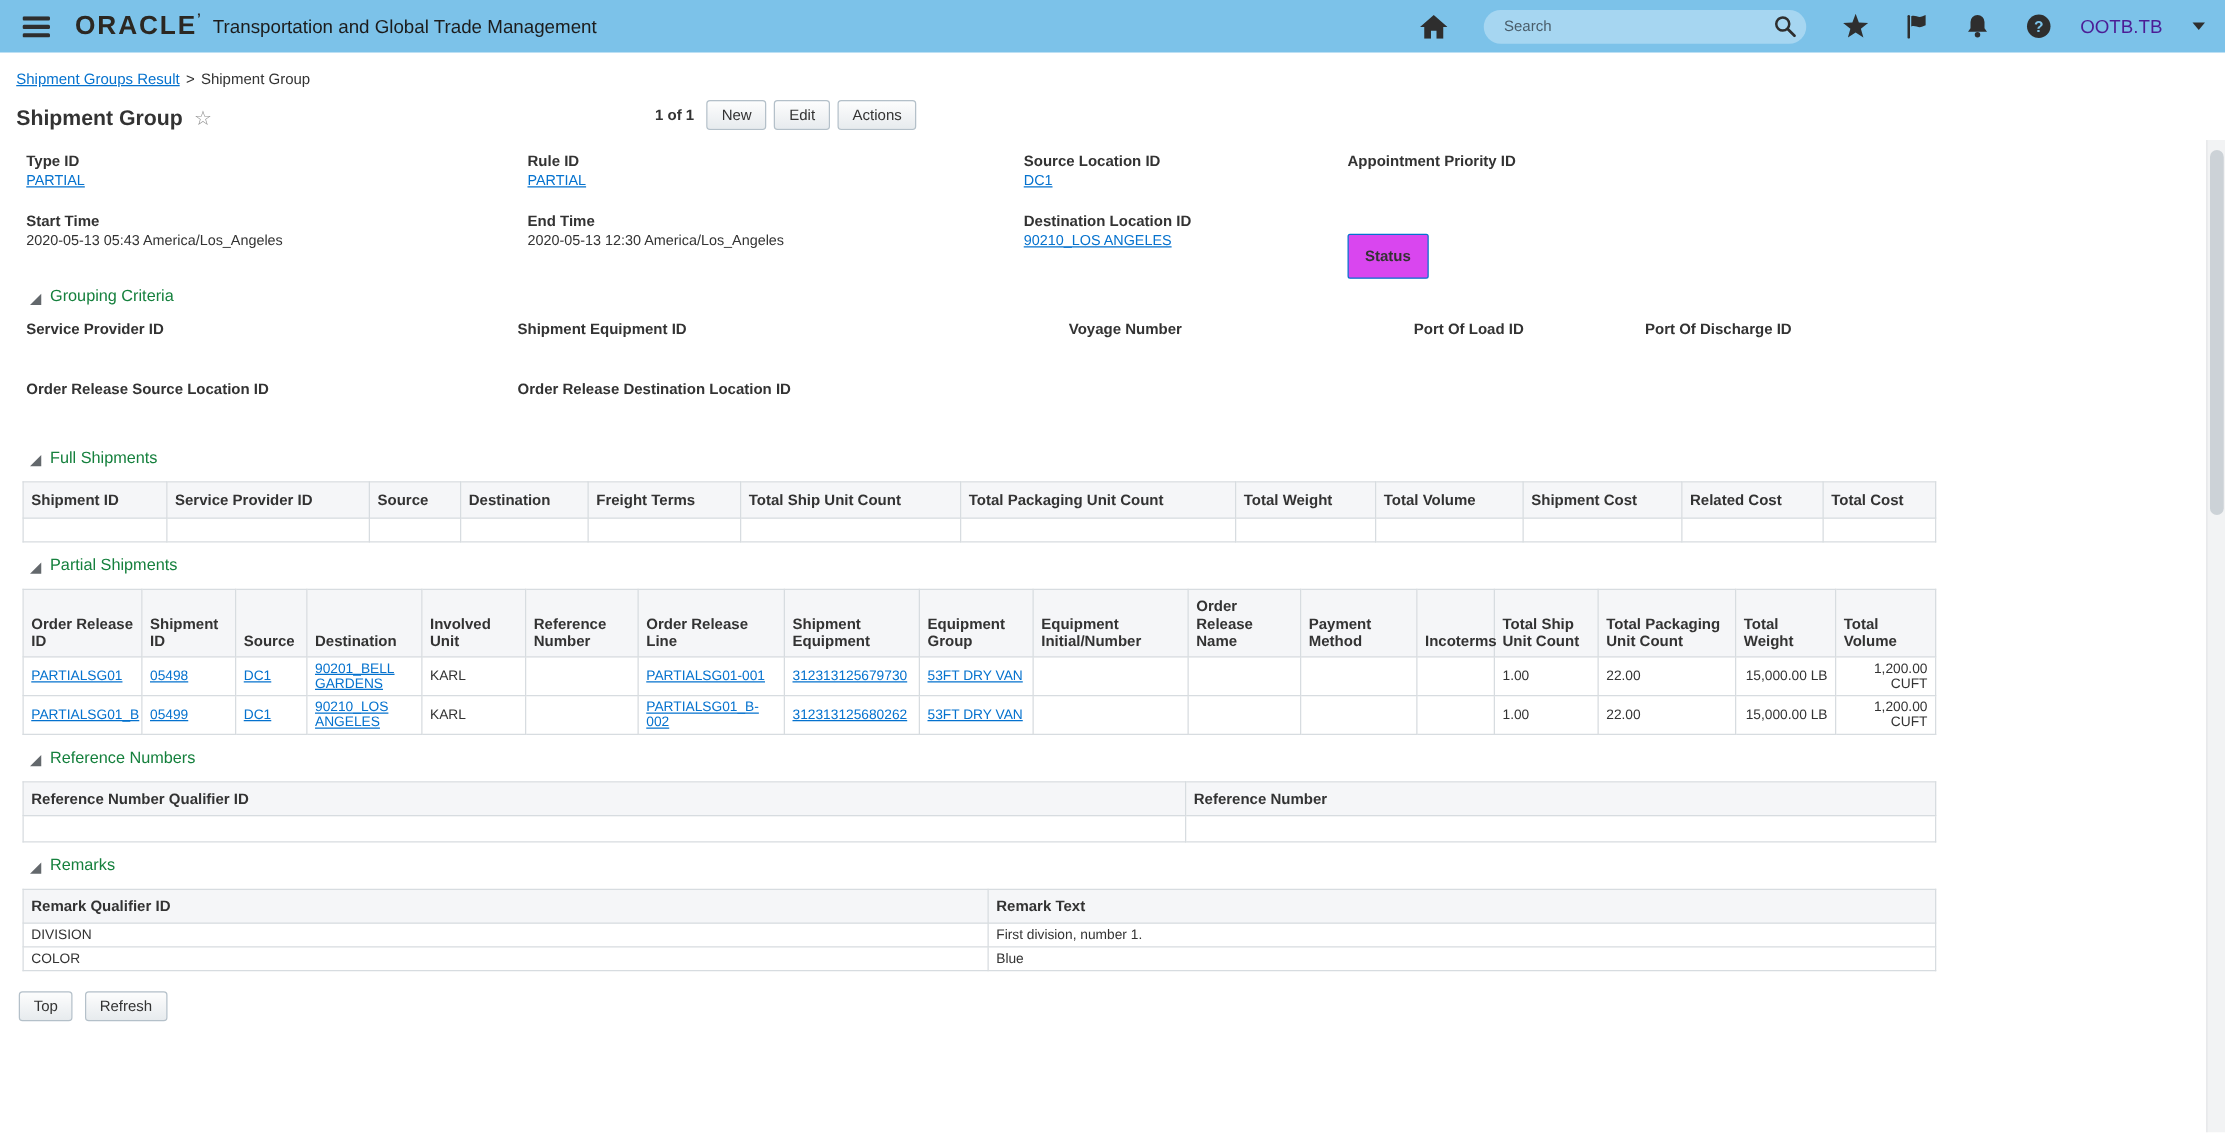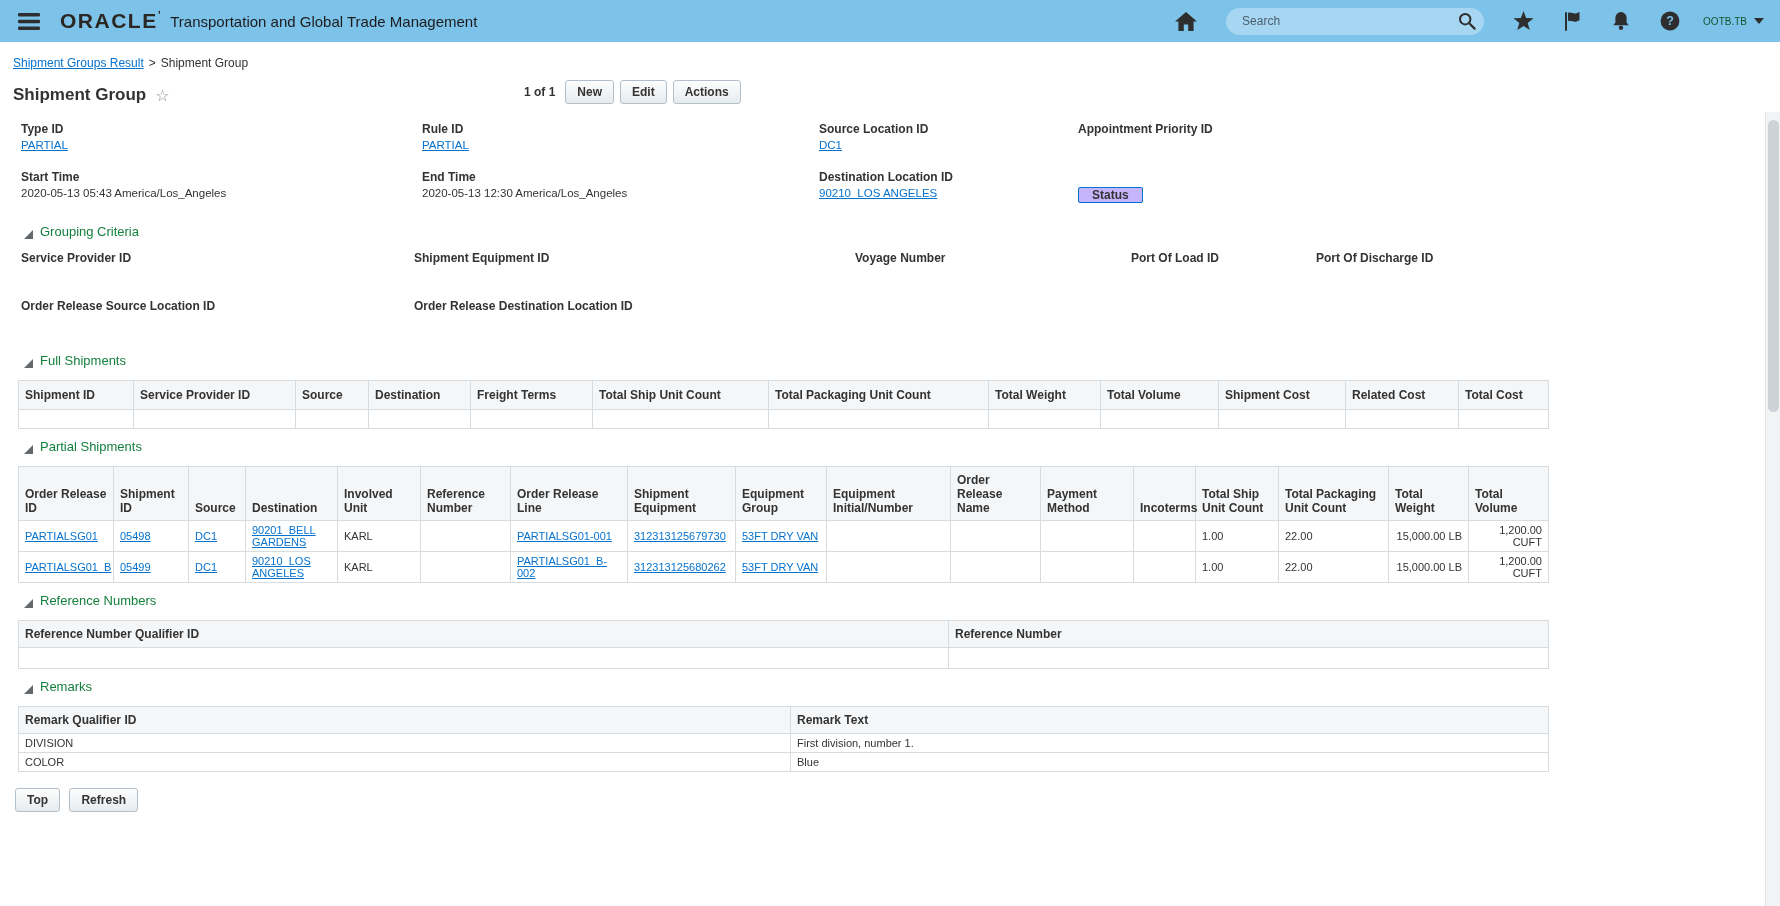--- a/index.html
+++ b/index.html
@@ -13,43 +13,43 @@
   .icon-btn{background:none;border:none;padding:4px 6px;cursor:pointer;display:flex;align-items:center;justify-content:center}
   .icon-btn svg{display:block}
   .brand{font-weight:bold;font-size:21px;letter-spacing:1.5px;color:#2b2722;margin:0 4px 0 14px;white-space:nowrap}
   .brand .tick{font-size:11px;vertical-align:top}
   .app-title{font-size:15px;color:#1c1c1c;margin-left:4px;white-space:nowrap}
   .flex-sp{flex:1}
   .right-cluster{display:flex;align-items:center;gap:17px}
   .search-pill{display:flex;align-items:center;background:var(--search-bg,#a6d6f1);border-radius:14px;height:27px;width:258px;padding:0 8px 0 14px;margin:0 6px}
   .search-pill input{flex:1;background:transparent;border:none;outline:none;font:12px "Liberation Sans",sans-serif;color:#701a75;min-width:0}
   .search-pill input::placeholder{color:#40505c;opacity:.9}
-  .user{display:flex;align-items:center;gap:7px;font-size:10px;color:#14532d;cursor:pointer;white-space:nowrap}
+  .user{display:flex;align-items:center;gap:24px;font-size:15px;color:#4c1d95;cursor:pointer;white-space:nowrap}
   .caret{width:0;height:0;border-left:5px solid transparent;border-right:5px solid transparent;border-top:6px solid #2e2e2e}
   
   .page{padding:0 16px 0 13px}
   .breadcrumb{margin:14px 0 12px;font-size:12px}
   .crumb-sep{margin:0 5px;color:#333}
   a.lnk{color:var(--link,#0572ce);text-decoration:underline;cursor:pointer}
   .title-row{position:relative;height:26px;margin:6px 0 14px;display:flex;align-items:center}
   .page-title{font-size:17px;font-weight:bold;color:#333}
   .fav-star{color:#8f8f8f;font-size:16px;margin-left:9px;cursor:pointer}
   .title-controls{position:absolute;left:511px;top:-2px;display:flex;align-items:center}
   .rec-count{font-weight:bold;margin-right:10px;font-size:12px}
-  .btn{display:inline-block;padding:4px 11px;background:linear-gradient(#fdfdfd,#e7ebee);border:1px solid #b4c0c9;border-radius:3px;font-weight:bold;font-size:12px;color:#333;cursor:pointer;font-family:inherit;line-height:14px}
+  .btn{display:inline-block;padding:4px 11px;background:linear-gradient(#fdfdfd,#e7ebee);border:1px solid #b4c0c9;border-radius:3px;font-weight:normal;font-size:12px;color:#333;cursor:pointer;font-family:inherit;line-height:14px}
   .btn+.btn{margin-left:6px}
   
   .grid{display:grid;margin-left:8px}
   .g-sum{grid-template-columns:401px 397px 259px 218px 1fr}
   .g-grp{grid-template-columns:393px 441px 276px 185px 1fr}
   .field{margin-bottom:17px;padding-right:18px}
   .flabel{font-weight:bold;margin-bottom:3px;color:#333}
   .fvalue{min-height:14px;font-size:11.5px}
   .status-cell{padding-top:17px}
-  .status-btn{padding:0 13px;border:1px solid var(--link,#0572ce);background:#c4b5fd;font-weight:bold;font-size:12px;color:#333;cursor:pointer;border-radius:2px;font-family:inherit}
+  .status-btn{padding:10px 13px;border:1px solid var(--link,#0572ce);background:#d946ef;font-weight:bold;font-size:12px;color:#333;cursor:pointer;border-radius:2px;font-family:inherit}
   
   .section-h{display:flex;align-items:flex-end;margin:6px 0 12px 11px;font-weight:normal;font-size:13px;color:#15803d}
   .tri{width:0;height:0;border-left:9px solid transparent;border-bottom:9px solid #63686c;margin-right:7px;cursor:pointer}
   
   table.data{border-collapse:collapse;width:1530px;margin:2px 0 10px 5px;table-layout:fixed;background:#fff}
   table.data th{background:#f5f6f8;font-weight:bold;text-align:left;padding:5px 6px;border:1px solid #d7dce0;font-size:12px;color:#333}
   table.data td{border:1px solid #d7dce0;padding:3px 6px;font-size:11px;color:#333;overflow:hidden}
   .t-full th{height:29px;vertical-align:middle}
   .t-full td{height:19px}
   .t-partial th{height:54px;vertical-align:bottom;padding-bottom:7px}

